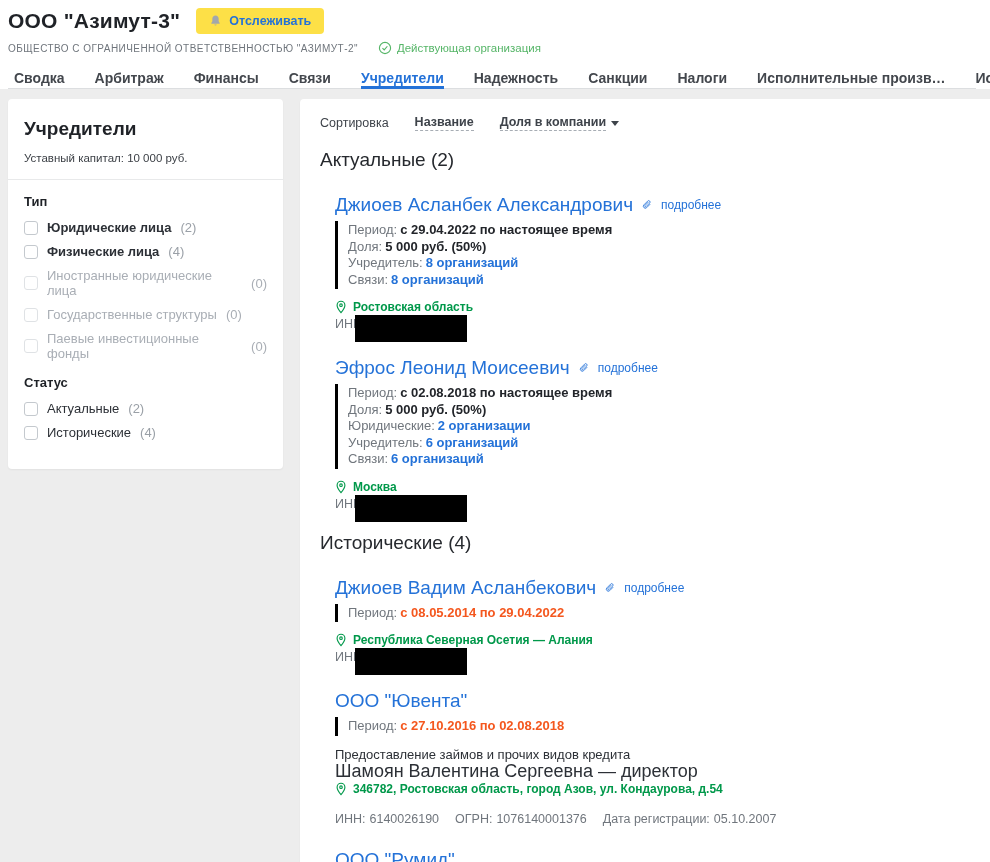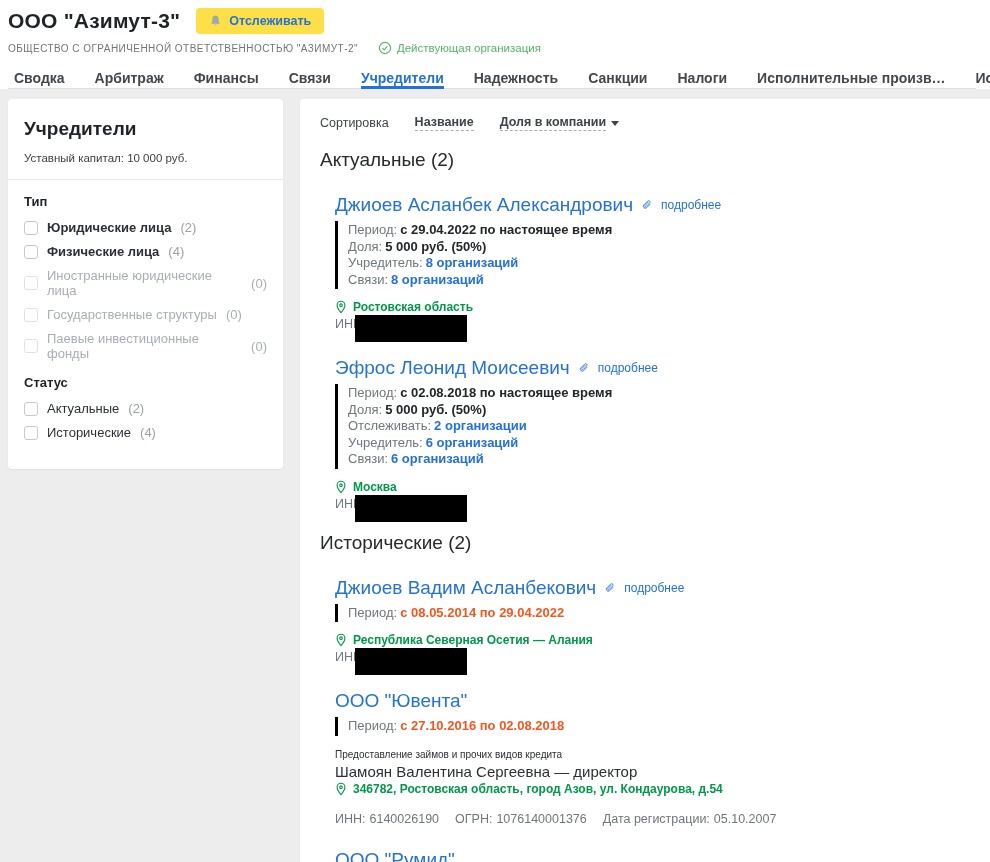--- a/index.html
+++ b/index.html
@@ -63,22 +63,22 @@
   .details{border-left:3px solid #000000;padding:1px 0 1px 10px;margin-top:5px;}
   .detail-row{font-size:13px;line-height:16.5px;color:var(--gray);}
   .val{margin-left:3px;}
   .val.bold{color:#22252a;font-weight:700;}
   .val.link{color:var(--blue);font-weight:600;cursor:pointer;}
   .val.hist{color:var(--orange);font-weight:700;}
   .location{display:flex;align-items:center;gap:6px;margin-top:11px;font-size:12px;font-weight:700;color:var(--green-loc);cursor:pointer;}
   .location.tight{margin-top:1px;}
   .inn-row{position:relative;margin-top:3px;font-size:12.5px;color:var(--gray);height:17px;}
   .redact{position:absolute;left:20px;top:-2px;width:112px;height:27px;background:#000;}
-  .activity{margin-top:10px;font-size:10px;color:var(--text);line-height:17.5px;}
-  .director{font-size:15px;color:var(--text);line-height:17.5px;}
+  .activity{margin-top:10px;font-size:13px;color:var(--text);line-height:17.5px;}
+  .director{font-size:18px;color:var(--text);line-height:17.5px;}
   .meta-row{display:flex;gap:16px;margin-top:16px;font-size:12.5px;color:var(--gray);}
   .icon{display:inline-flex;flex:0 0 auto;}
 </style>
 </head>
 <body>
 
 <div class="header">
   <div class="header-top">
     <h1 class="page-title">ООО "Азимут-3"</h1>
     <button class="follow-btn">
@@ -218,36 +218,36 @@
                 <svg width="12" height="12" viewBox="0 0 16 16">
                   <path d="M11.9 7.2l-4.3 4.3a2.6 2.6 0 0 1-3.7-3.7l5.2-5.2a1.85 1.85 0 0 1 2.6 2.6L6.8 10.1a1.05 1.05 0 0 1-1.5-1.5l4.2-4.2" fill="none" stroke="#2472d8" stroke-width="1.15" stroke-linecap="round"></path>
                 </svg>
               </span>
               <span>подробнее</span>
             </span>
           </div>
           <div class="details">
             <div class="detail-row"><span>Период:</span><span class="val bold">с 02.08.2018 по настоящее время</span></div>
             <div class="detail-row"><span>Доля:</span><span class="val bold">5 000 руб. (50%)</span></div>
-            <div class="detail-row"><span>Отслеживать:</span><span class="val link">2 организации</span></div>
+            <div class="detail-row"><span>Юридические:</span><span class="val link">2 организации</span></div>
             <div class="detail-row"><span>Учредитель:</span><span class="val link">6 организаций</span></div>
             <div class="detail-row"><span>Связи:</span><span class="val link">6 организаций</span></div>
           </div>
           <div class="location">
             <span class="icon">
               <svg width="12" height="14" viewBox="0 0 16 18">
                 <path d="M8 1.4a5.2 5.2 0 0 0-5.2 5.2C2.8 10.4 8 16.4 8 16.4s5.2-6 5.2-9.8A5.2 5.2 0 0 0 8 1.4z" fill="none" stroke="#00984a" stroke-width="1.5"></path>
                 <circle cx="8" cy="6.6" r="1.7" fill="none" stroke="#00984a" stroke-width="1.5"></circle>
               </svg>
             </span>
             <span>Москва</span>
           </div>
           <div class="inn-row"><span>ИНН</span><div class="redact"></div></div>
         </div>
-        <h3 class="section-heading">Исторические (2)</h3>
+        <h3 class="section-heading">Исторические (4)</h3>
         <div class="card">
           <div class="card-title-row">
             <a class="card-name">Джиоев Вадим Асланбекович</a>
             <span class="more-link">
               <span class="icon">
                 <svg width="12" height="12" viewBox="0 0 16 16">
                   <path d="M11.9 7.2l-4.3 4.3a2.6 2.6 0 0 1-3.7-3.7l5.2-5.2a1.85 1.85 0 0 1 2.6 2.6L6.8 10.1a1.05 1.05 0 0 1-1.5-1.5l4.2-4.2" fill="none" stroke="#2472d8" stroke-width="1.15" stroke-linecap="round"></path>
                 </svg>
               </span>
               <span>подробнее</span>

